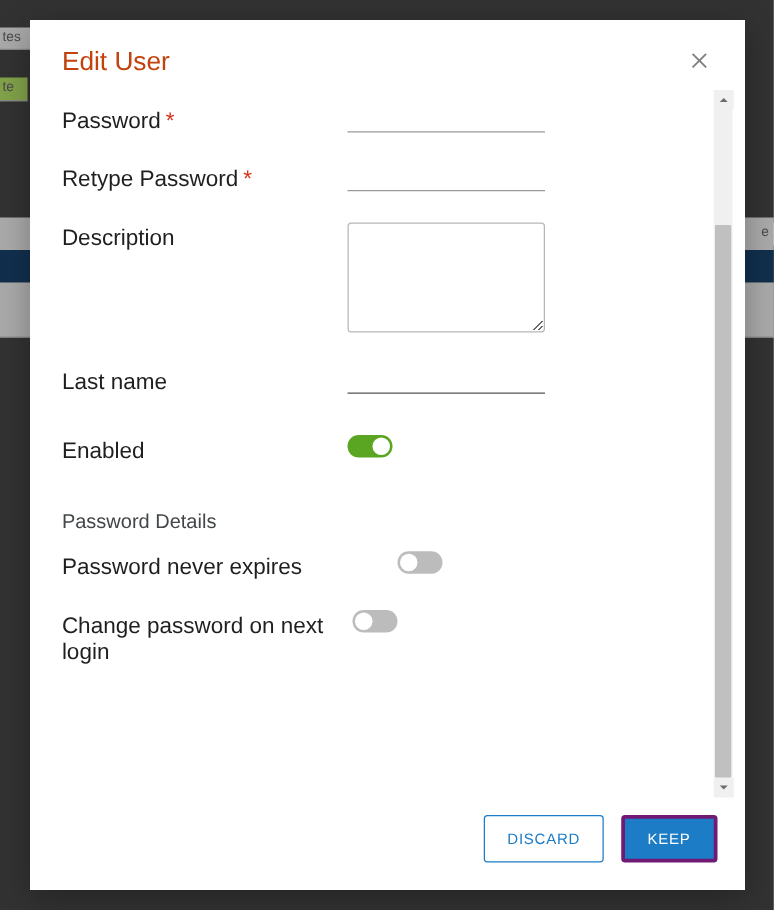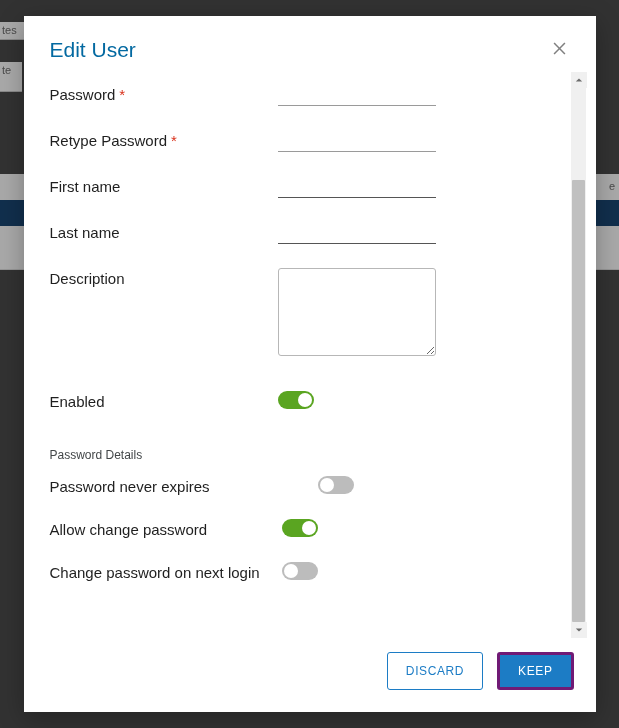--- a/index.html
+++ b/index.html
@@ -6,21 +6,21 @@
   html, body { width: 619px; height: 728px; overflow: hidden; }
   body {
     font-family: "Segoe UI", Arial, sans-serif;
     background: #404040;
     position: relative;
     font-size: 13px;
     color: #1a1a1a;
   }
   
   .bg-hint1 { position:absolute; top:22px; left:0; width:44px; height:18px; background:#fff; color:#666; font-size:11px; padding:2px 2px; border-bottom:1px solid #ccc;}
-  .bg-hint2 { position:absolute; top:62px; left:0; width:22px; height:30px; background:#ffffff; color:#666; font-size:11px; padding:2px 2px; border-bottom:1px solid #ccc;}
+  .bg-hint2 { position:absolute; top:62px; left:0; width:22px; height:19px; background:#bef264; color:#666; font-size:11px; padding:2px 2px; border-bottom:1px solid #ccc;}
   .bg-stripe-white { position:absolute; top:174px; left:0; width:619px; height:26px; background:#fff;}
   .bg-stripe-blue { position:absolute; top:200px; left:0; width:619px; height:26px; background:#0b3a6b;}
   .bg-stripe-white2 { position:absolute; top:226px; left:0; width:619px; height:44px; background:#fff; border-bottom:1px solid #e0e0e0;}
   .bg-hint3 { position:absolute; top:178px; right:0; width:12px; height:18px; background:#fff; color:#666; font-size:11px; padding:2px 2px;}
 
   .modal-overlay {
     position: absolute; inset:0;
     background: rgba(30,30,30,0.38);
     display: flex; align-items: center; justify-content: center;
   }
@@ -32,21 +32,21 @@
     display: flex; flex-direction: column;
     position: relative;
   }
   .modal-header {
     padding: 22px 26px 10px 26px;
     display:flex; justify-content: space-between; align-items:flex-start;
   }
   .modal-title {
     font-size: 21px;
     font-weight: 400;
-    color: #0369a1;
+    color: #c2410c;
   }
   .close-btn {
     background: none; border: none; cursor: pointer;
     width: 20px; height: 20px; display:flex; align-items:center; justify-content:center;
     color: #808080;
   }
   .close-btn svg { width: 13px; height: 13px; stroke: #808080; stroke-width: 1.4; }
 
   .modal-body-wrap {
     flex: 1;
@@ -75,21 +75,21 @@
     position:absolute; top:92px; bottom:0; left:1px; right:1px;
     background:#c0c0c0; border-radius:1px;
   }
 
   .form-row {
     display:flex; align-items:flex-start;
     padding: 12px 0;
   }
   .form-label {
     width: 228px;
-    font-size: 15px;
+    font-size: 18px;
     color: #1f1f1f;
     padding-top: 2px;
   }
   .req { color:#d9301a; margin-left:4px; }
   .form-ctrl {
     flex:1;
   }
   .underline-input {
     width: 158px;
     border: none;
@@ -103,21 +103,21 @@
   .textarea {
     width: 158px; height: 88px;
     border: 1px solid #b7b7b7;
     border-radius: 3px;
     resize: vertical;
     font-family: inherit; font-size:13px;
     padding:4px;
     outline:none;
   }
   .section-head {
-    font-size: 12px;
+    font-size: 16px;
     color: #424648;
     margin-top: 26px;
     margin-bottom: 2px;
   }
 
   .toggle {
     width: 36px; height: 18px;
     border-radius: 9px;
     position: relative;
     cursor: pointer;
@@ -187,33 +187,29 @@
           <div class="form-ctrl"><input type="password" class="underline-input" value="" style=""></div>
         </div>
 
         <div class="form-row">
           <div class="form-label">
             <span>Retype Password</span><span class="req">*</span>
           </div>
           <div class="form-ctrl"><input type="password" class="underline-input" value="" style=""></div>
         </div>
 
-        <div class="form-row">
-          <div class="form-label">First name</div>
-          <div class="form-ctrl"><input type="text" class="underline-input darker" value="" style=""></div>
+
+        <div class="form-row">
+          <div class="form-label">Description</div>
+          <div class="form-ctrl"><textarea class="textarea" style=""></textarea></div>
         </div>
 
         <div class="form-row">
           <div class="form-label">Last name</div>
           <div class="form-ctrl"><input type="text" class="underline-input darker" value="" style=""></div>
-        </div>
-
-        <div class="form-row">
-          <div class="form-label">Description</div>
-          <div class="form-ctrl"><textarea class="textarea" style=""></textarea></div>
         </div>
 
         <div class="form-row" style="padding-top:20px;">
           <div class="form-label">Enabled</div>
           <div class="form-ctrl">
             <div class="toggle on">
                 <div class="knob"></div>
               </div>
           </div>
         </div>
@@ -222,28 +218,20 @@
 
         <div class="form-row">
           <div class="form-label" style="width:268px;">Password never expires</div>
           <div class="form-ctrl">
             <div class="toggle off">
                 <div class="knob"></div>
               </div>
           </div>
         </div>
 
-        <div class="form-row">
-          <div class="form-label" style="width:232px;">Allow change password</div>
-          <div class="form-ctrl">
-            <div class="toggle on">
-                <div class="knob"></div>
-              </div>
-          </div>
-        </div>
 
         <div class="form-row">
           <div class="form-label" style="width:232px;">Change password on next login</div>
           <div class="form-ctrl">
             <div class="toggle off">
                 <div class="knob"></div>
               </div>
           </div>
         </div>
 

